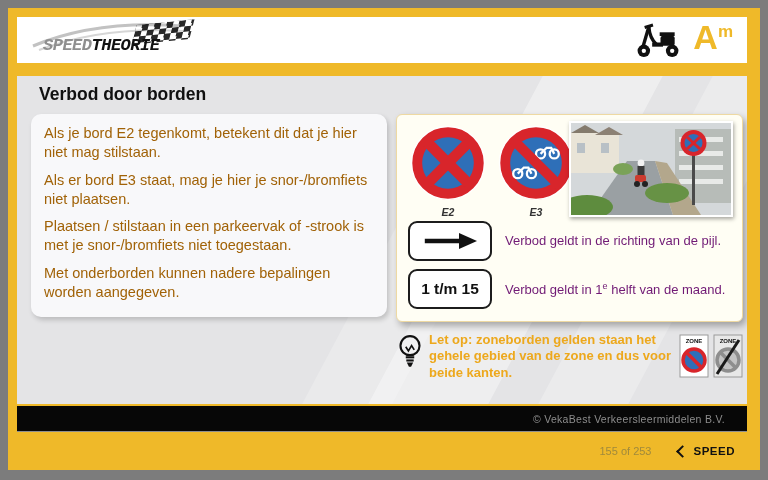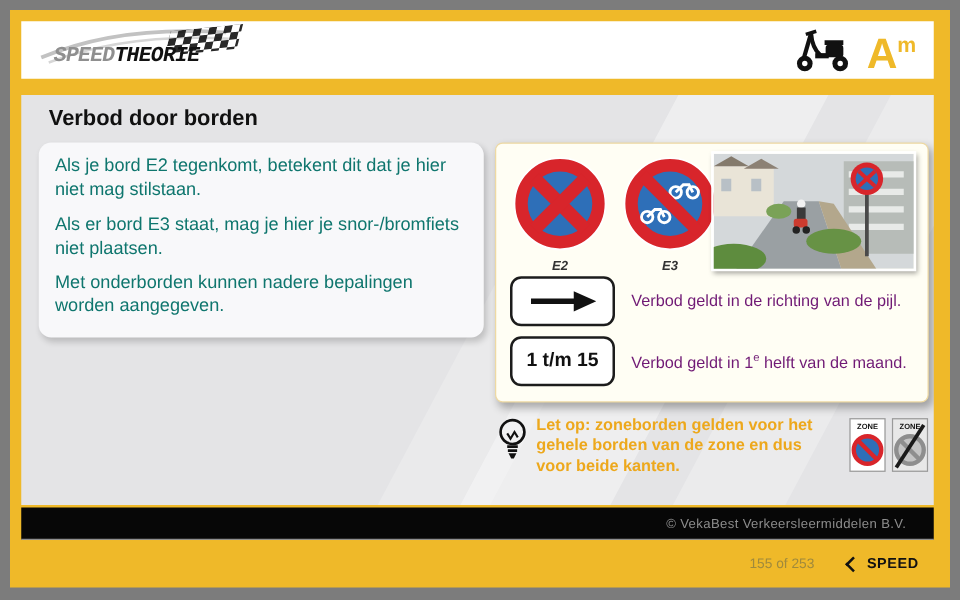--- a/index.html
+++ b/index.html
@@ -11,34 +11,34 @@
           display:flex;align-items:center;justify-content:space-between;padding:0 14px;box-sizing:border-box;}
   .logo{position:relative;width:170px;height:40px;font-family:Liberation Mono, monospace;}
   .logo svg.swoosh{position:absolute;left:0;top:2px;}
   .logo .checker{position:absolute;right:10px;top:2px;width:56px;height:20px;
       background:repeating-conic-gradient(#161616 0% 25%, rgba(0,0,0,0) 0% 50%) 0 0 / 12px 12px;
       transform:skewX(-20deg) rotate(-6deg);opacity:.92;}
   .logo .wordmark{position:absolute;left:12px;top:16px;font-style:italic;font-weight:800;
       font-size:17px;letter-spacing:-.5px;white-space:nowrap;}
   .logo .wordmark .speed{color:#8f8f8f;}
   .logo .wordmark .theorie{color:#121212;}
-  .license-group{display:flex;align-items:flex-end;gap:10px;}
+  .license-group{display:flex;align-items:flex-start;gap:10px;}
   .license{color:#EFB929;font-weight:800;font-size:34px;line-height:1;}
   .license sup{font-size:17px;font-weight:800;vertical-align:super;}
   
   .content{position:absolute;left:17px;top:76px;width:730px;height:328px;background:#e4e4e6;overflow:hidden;}
   .deco{position:absolute;background:rgba(255,255,255,.38);transform:skewX(-28deg);}
   .d1{left:430px;top:-20px;width:120px;height:400px;}
   .d2{left:600px;top:-20px;width:90px;height:400px;background:rgba(255,255,255,.26);}
   .d3{left:300px;top:150px;width:90px;height:300px;background:rgba(255,255,255,.22);}
   .page-title{position:absolute;left:22px;top:8px;font-size:17.5px;font-weight:800;color:#101010;}
   .text-panel{position:absolute;left:14px;top:38px;width:356px;box-sizing:border-box;
       background:#f8f8fa;border-radius:10px;padding:10px 13px 6px 13px;
       box-shadow:2px 3px 5px rgba(0,0,0,.18);}
-  .text-panel p{margin:0 0 9px 0;font-size:14.5px;line-height:1.3;color:#0f766e;}
+  .text-panel p{margin:0 0 9px 0;font-size:14.5px;line-height:1.3;color:#a16207;}
   
   .signs-panel{position:absolute;left:379px;top:38px;width:347px;height:208px;background:#fffef4;
       border:1px solid #eed9a2;border-radius:6px;box-shadow:3px 4px 7px rgba(0,0,0,.3);box-sizing:border-box;}
   .sign-group{position:absolute;text-align:center;width:78px;}
   .sign-group .lbl{font-size:10.5px;font-style:italic;font-weight:700;color:#333;margin-top:1px;}
   .g-e2{left:12px;top:10px;}
   .g-e3{left:100px;top:10px;}
   .photo{position:absolute;right:9px;top:6px;width:160px;height:92px;border:2px solid #fff;
       box-shadow:1px 2px 4px rgba(0,0,0,.35);}
   .mini-sign-box{position:absolute;left:11px;width:84px;height:40px;background:#fff;border:2px solid #1c1c1c;
@@ -102,20 +102,21 @@
 <div class="content">
   <div class="deco d1"></div>
   <div class="deco d2"></div>
   <div class="deco d3"></div>
 
   <div class="page-title">Verbod door borden</div>
 
   <div class="text-panel">
     <p>Als je bord E2 tegenkomt, betekent dit dat je hier niet mag stilstaan.</p>
     <p>Als er bord E3 staat, mag je hier je snor-/bromfiets niet plaatsen.</p>
+    <p>Plaatsen / stilstaan in een parkeervak of -strook is met je snor-/bromfiets niet toegestaan.</p>
     <p>Met onderborden kunnen nadere bepalingen worden aangegeven.</p>
   </div>
 
   <div class="signs-panel">
 
     <div class="sign-group g-e2">
       <svg width="76" height="76" viewBox="0 0 100 100">
         <circle cx="50" cy="50" r="48" fill="#D8252B" stroke="#fff" stroke-width="2"></circle>
         <circle cx="50" cy="50" r="34" fill="#2E6FB8"></circle>
         <rect x="12" y="43" width="76" height="14" fill="#D8252B" transform="rotate(45 50 50)"></rect>
@@ -185,21 +186,21 @@
   </div>
 
   <div class="note-row">
     <svg class="bulb" width="24" height="36" viewBox="0 0 24 34">
       <circle cx="12" cy="11" r="9" fill="none" stroke="#111" stroke-width="2"></circle>
       <path d="M8 12 l2.5 4 3 -5 2.5 4" fill="none" stroke="#111" stroke-width="1.6"></path>
       <line x1="8" y1="22" x2="16" y2="22" stroke="#111" stroke-width="2"></line>
       <line x1="8.5" y1="25" x2="15.5" y2="25" stroke="#111" stroke-width="2"></line>
       <polygon points="9,27 15,27 13,31 11,31" fill="#111"></polygon>
     </svg>
-    <div class="note-text">Let op: zoneborden gelden voor het gehele borden van de zone en dus voor beide kanten.</div>
+    <div class="note-text">Let op: zoneborden gelden staan het gehele gebied van de zone en dus voor beide kanten.</div>
     <div class="zone-signs">
       <svg width="30" height="44" viewBox="0 0 30 44">
         <rect x="1" y="1" width="28" height="42" fill="#fff" stroke="#9a9a9a"></rect>
         <text x="15" y="9" font-size="6" font-weight="bold" text-anchor="middle" fill="#111" font-family="Liberation Sans, sans-serif">ZONE</text>
         <circle cx="15" cy="26" r="11" fill="#2E6FB8" stroke="#D8252B" stroke-width="3.5"></circle>
         <line x1="7" y1="18" x2="23" y2="34" stroke="#D8252B" stroke-width="3.5"></line>
       </svg>
       <svg width="30" height="44" viewBox="0 0 30 44">
         <rect x="1" y="1" width="28" height="42" fill="#e8e8e8" stroke="#9a9a9a"></rect>
         <text x="15" y="9" font-size="6" font-weight="bold" text-anchor="middle" fill="#111" font-family="Liberation Sans, sans-serif">ZONE</text>

